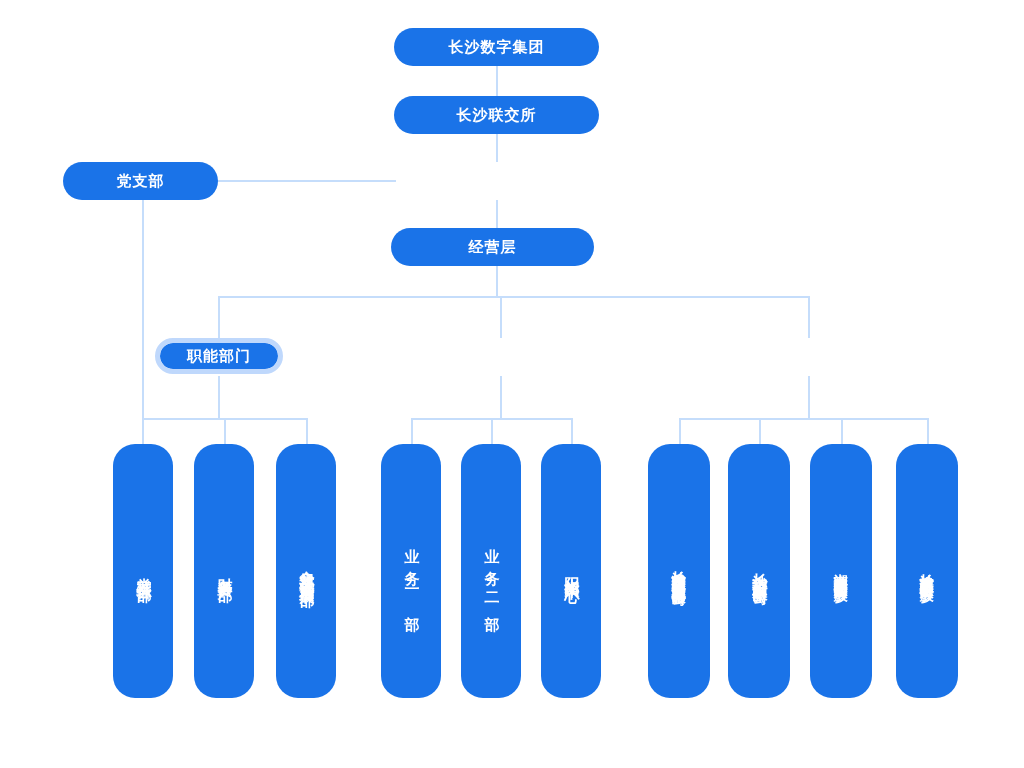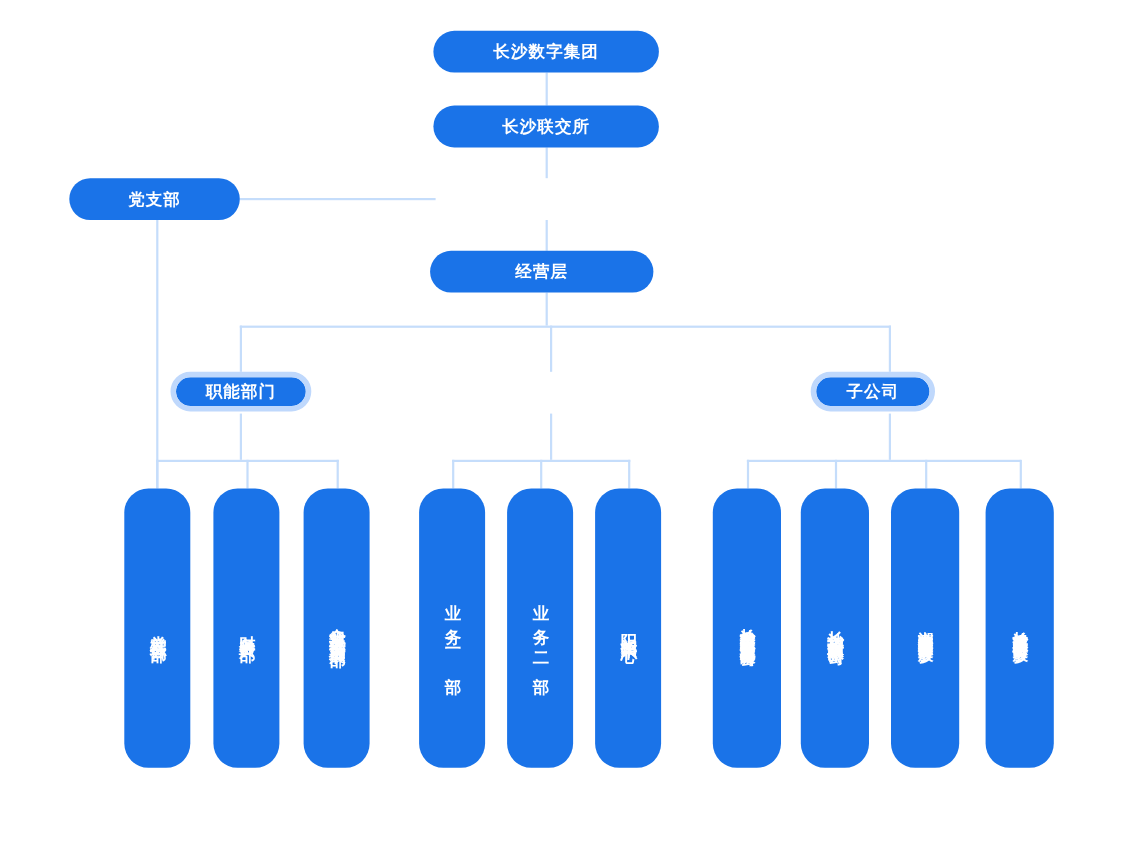--- a/index.html
+++ b/index.html
@@ -126,21 +126,20 @@
   <div class="node top" style="left:394px; top:96px; width:205px;">长沙联交所</div>
 
 
   <div class="node top" style="left:391px; top:228px; width:203px;">经营层</div>
 
   <div class="node top" style="left:63px; top:162px; width:155px;">党支部</div>
 
   <div class="node group" style="left:155px; top:338px; width:128px;">职能部门</div>
 
 
-  <div class="node group" style="left:737px; top:338px; width:113px;">子公司</div>
 
   <div class="node leaf" style="left:113px; top:444px; width:60px; height:254px;">
     <span class="vcol">党群综合部</span>
   </div>
   <div class="node leaf" style="left:194px; top:444px; width:60px; height:254px;">
     <span class="vcol">财务资产部</span>
   </div>
   <div class="node leaf" style="left:276px; top:444px; width:60px; height:254px;">
     <span class="vcol">合规鉴证部（市场发展部）</span>
   </div>

